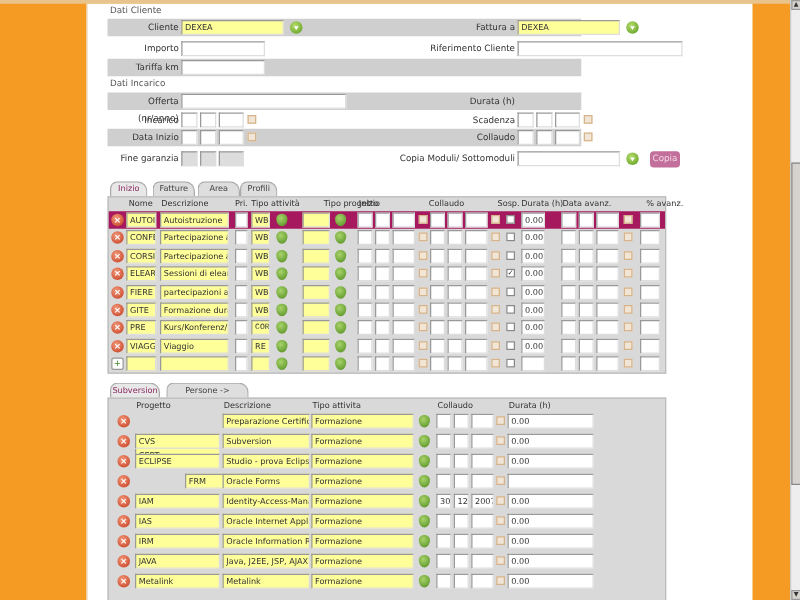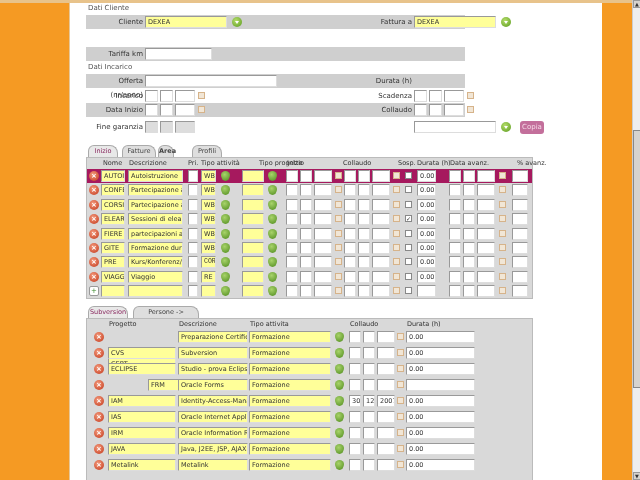--- a/index.html
+++ b/index.html
@@ -44,20 +44,26 @@
 
   <div class="row gray" style="top:12px;">
     <span class="lbl" style="left:0;width:57px;">Cliente</span>
     <div class="inp yellow" style="left:59px;width:82px;">DEXEA</div>
     <span class="go" style="left:146px;"></span>
     <span class="lbl" style="left:250px;width:76px;">Fattura a</span>
     <div class="inp yellow" style="left:328px;width:82px;">DEXEA</div>
     <span class="go" style="left:415px;"></span>
   </div>
 
+  <div class="row" style="top:29px;">
+    <span class="lbl" style="left:0;width:57px;">Importo</span>
+    <div class="inp" style="left:59px;width:67px;"></div>
+    <span class="lbl" style="left:220px;width:106px;">Riferimento Cliente</span>
+    <div class="inp" style="left:328px;width:132px;"></div>
+  </div>
 
   <div class="row gray" style="top:44px;">
     <span class="lbl" style="left:0;width:57px;">Tariffa km</span>
     <div class="inp" style="left:59px;width:67px;"></div>
   </div>
 
   <div class="sec-title" style="top:60px;">Dati Incarico</div>
 
   <div class="row gray" style="top:71px;">
     <span class="lbl" style="left:0;width:57px;">Offerta (nr/anno)</span>
@@ -89,29 +95,30 @@
     <div class="inp" style="left:343px;width:13px;"></div>
     <div class="inp" style="left:358px;width:20px;"></div>
     <span class="cal" style="left:381px;"></span>
   </div>
 
   <div class="row" style="top:117px;">
     <span class="lbl" style="left:0;width:57px;">Fine garanzia</span>
     <div class="inp dis" style="left:59px;width:13px;"></div>
     <div class="inp dis" style="left:74px;width:13px;"></div>
     <div class="inp dis" style="left:89px;width:20px;"></div>
+    <span class="lbl" style="left:200px;width:126px;">Copia Moduli/ Sottomoduli</span>
     <div class="inp" style="left:328px;width:82px;"></div>
     <span class="go" style="left:415px;"></span>
     <div class="btn-copia" style="left:434px;">Copia</div>
   </div>
 
   <div class="tabs" style="top:142px;">
     <div class="tab active" style="left:0;width:30px;">Inizio</div>
     <div class="tab" style="left:34px;width:34px;">Fatture</div>
-    <div class="tab" style="left:70px;width:16px;font-weight:bold;">Area</div>
+    <div class="tab" style="left:70px;width:34px;">Area</div>
     <div class="tab" style="left:104px;width:30px;">Profili</div>
   </div>
 
   <div class="panel" style="top:154px;width:447px;height:142px;">
     <span class="hdr" style="left:16px;top:1px;">Nome</span>
     <span class="hdr" style="left:42px;top:1px;">Descrizione</span>
     <span class="hdr" style="left:101px;top:1px;">Pri.</span>
     <span class="hdr" style="left:114px;top:1px;">Tipo attività</span>
     <span class="hdr" style="left:156px;top:1px;margin-left:16px;">Tipo progetto</span>
     <span class="hdr" style="left:200px;top:1px;">Inizio</span>

